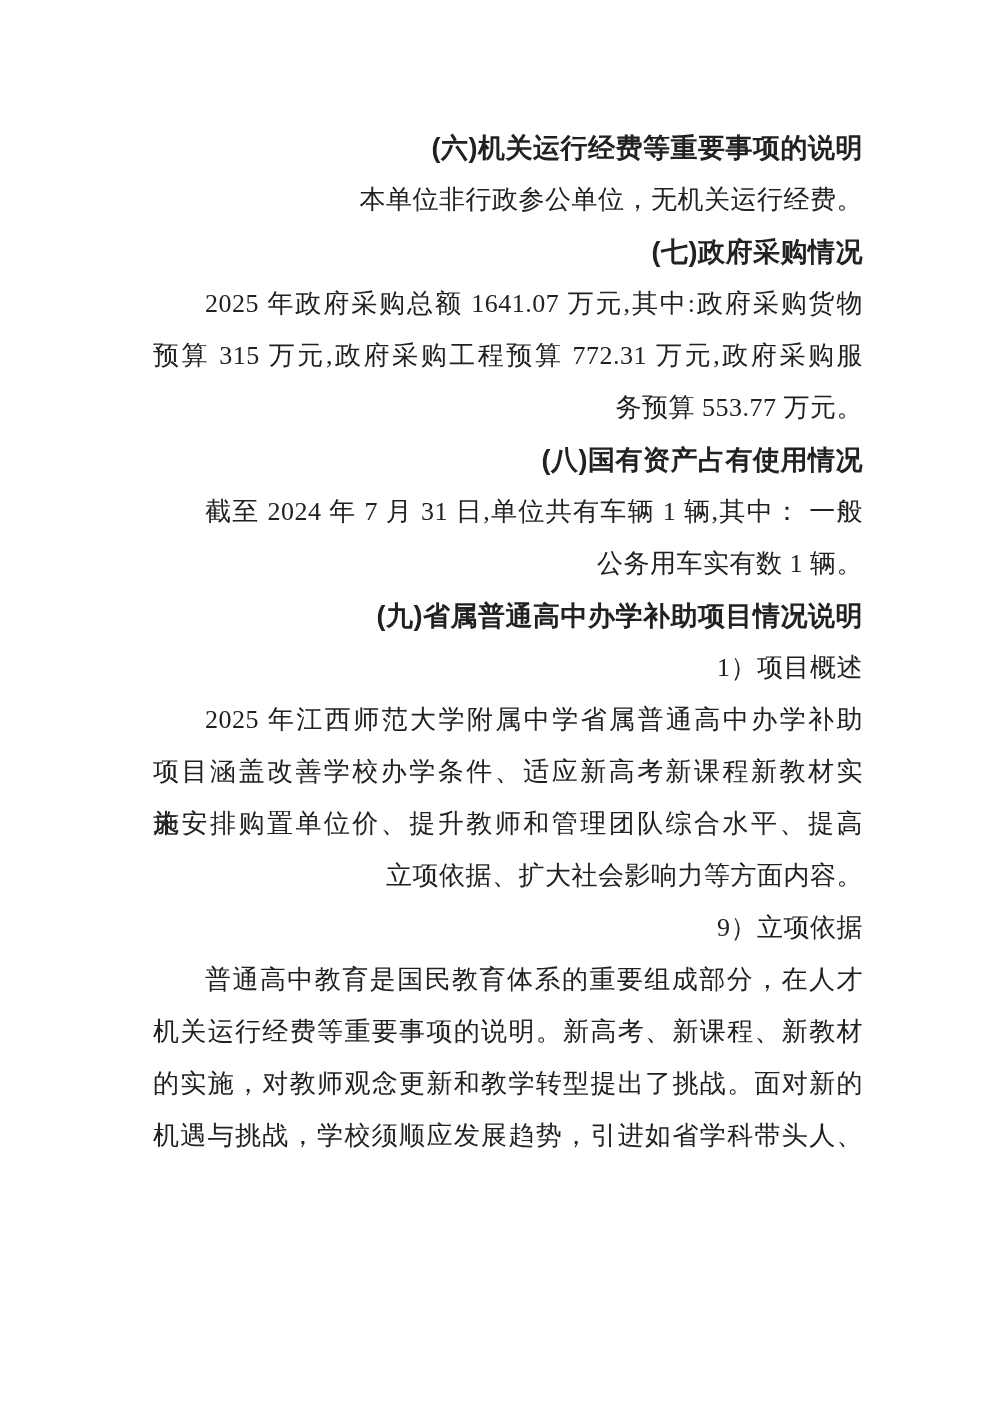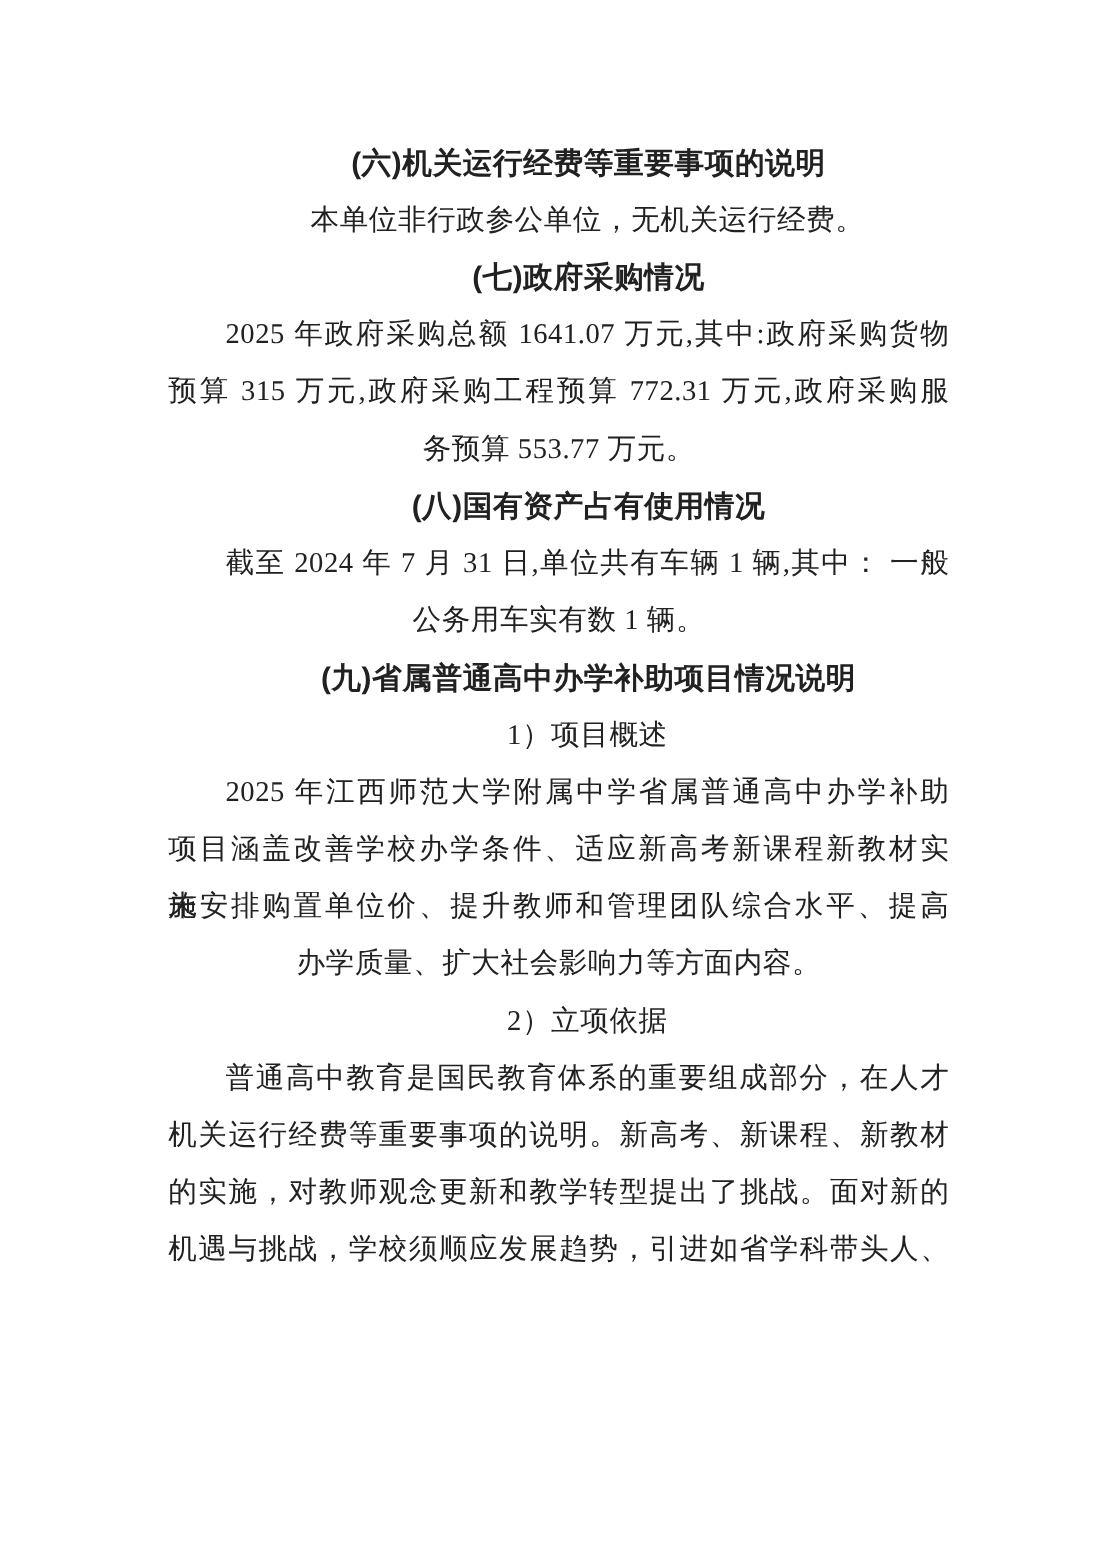--- a/index.html
+++ b/index.html
@@ -22,21 +22,21 @@
     width: 710px;
     color: #212121;
     font-family: "Liberation Serif", "DejaVu Serif", serif;
     font-size: 26px;
     line-height: 52px;
   }
   .block { margin: 0; padding: 0; }
   .line {
     height: 52px;
     line-height: 52px;
-    text-align: center;
+    text-align: right;
     letter-spacing: 0.5px;
   }
   .line.first {
     text-indent: 2em;
   }
   .line.stretch {
     text-align: justify;
     text-align-last: justify;
   }
   .block.heading .line {
@@ -78,24 +78,24 @@
       <div class="block heading">
         <div class="line first">(九)省属普通高中办学补助项目情况说明</div>
       </div>
       <div class="block subheading">
         <div class="line first">1）项目概述</div>
       </div>
       <div class="block paragraph">
         <div class="line first stretch">2025 年江西师范大学附属中学省属普通高中办学补助</div>
         <div class="line stretch">项目涵盖改善学校办学条件、适应新高考新课程新教材实施、</div>
         <div class="line stretch">未安排购置单位价、提升教师和管理团队综合水平、提高</div>
-        <div class="line">办学质量、扩大社会影响力等方面内容。</div>
+        <div class="line">立项依据、扩大社会影响力等方面内容。</div>
       </div>
       <div class="block subheading">
-        <div class="line first">2）立项依据</div>
+        <div class="line first">9）立项依据</div>
       </div>
       <div class="block paragraph">
         <div class="line first stretch">普通高中教育是国民教育体系的重要组成部分，在人才</div>
         <div class="line stretch">机关运行经费等重要事项的说明。新高考、新课程、新教材</div>
         <div class="line stretch">的实施，对教师观念更新和教学转型提出了挑战。面对新的</div>
         <div class="line stretch">机遇与挑战，学校须顺应发展趋势，引进如省学科带头人、</div>
       </div>
     </div>
 </div>
 

